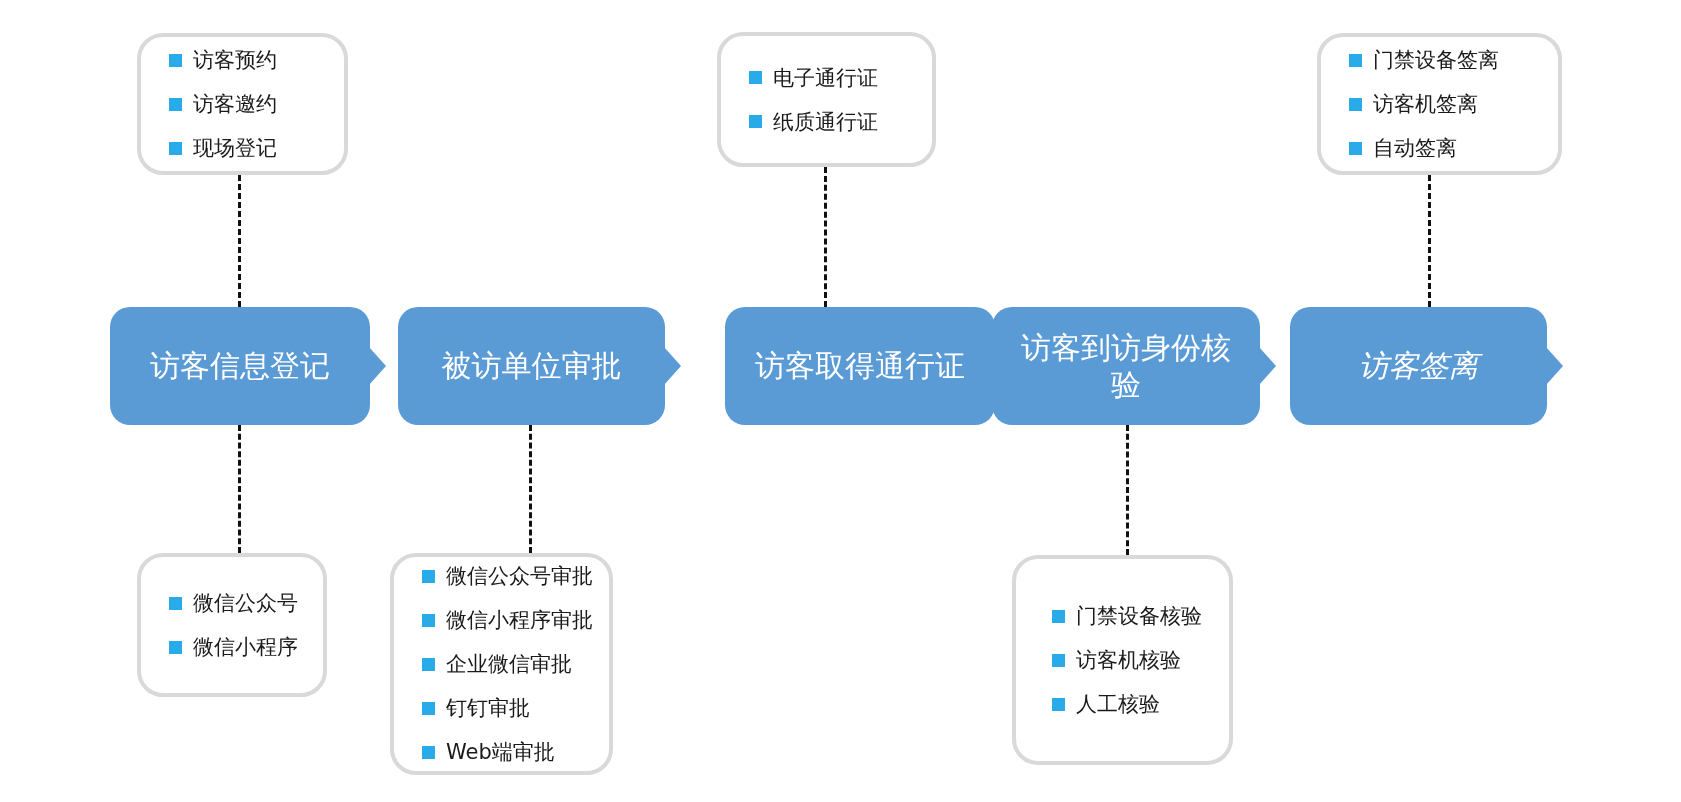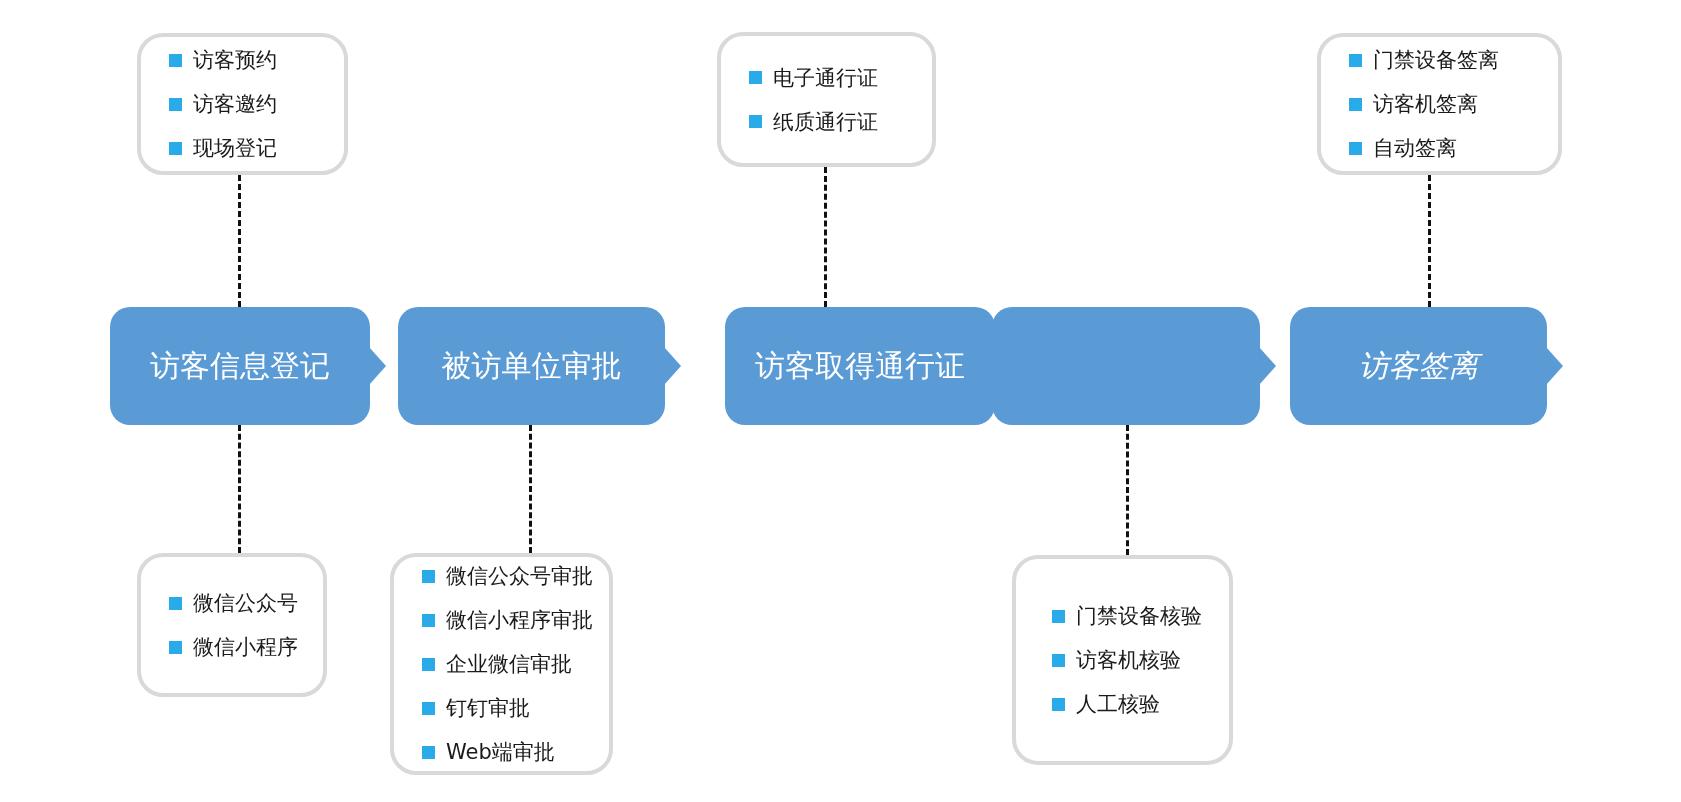--- a/index.html
+++ b/index.html
@@ -115,20 +115,21 @@
   </div>
   <div class="step step2">
     <span>被访单位审批</span>
     <span class="arrow"></span>
   </div>
   <div class="step step3">
     <span>访客取得通行证</span>
     <span class="arrow"></span>
   </div>
   <div class="step step4">
+    <span>访客到访身份核验</span>
     <span class="arrow"></span>
   </div>
   <div class="step step5">
     <span>访客签离</span>
     <span class="arrow"></span>
   </div>
 
   <div class="callout co-a">
     <div class="item">
       <span class="bullet"></span>

